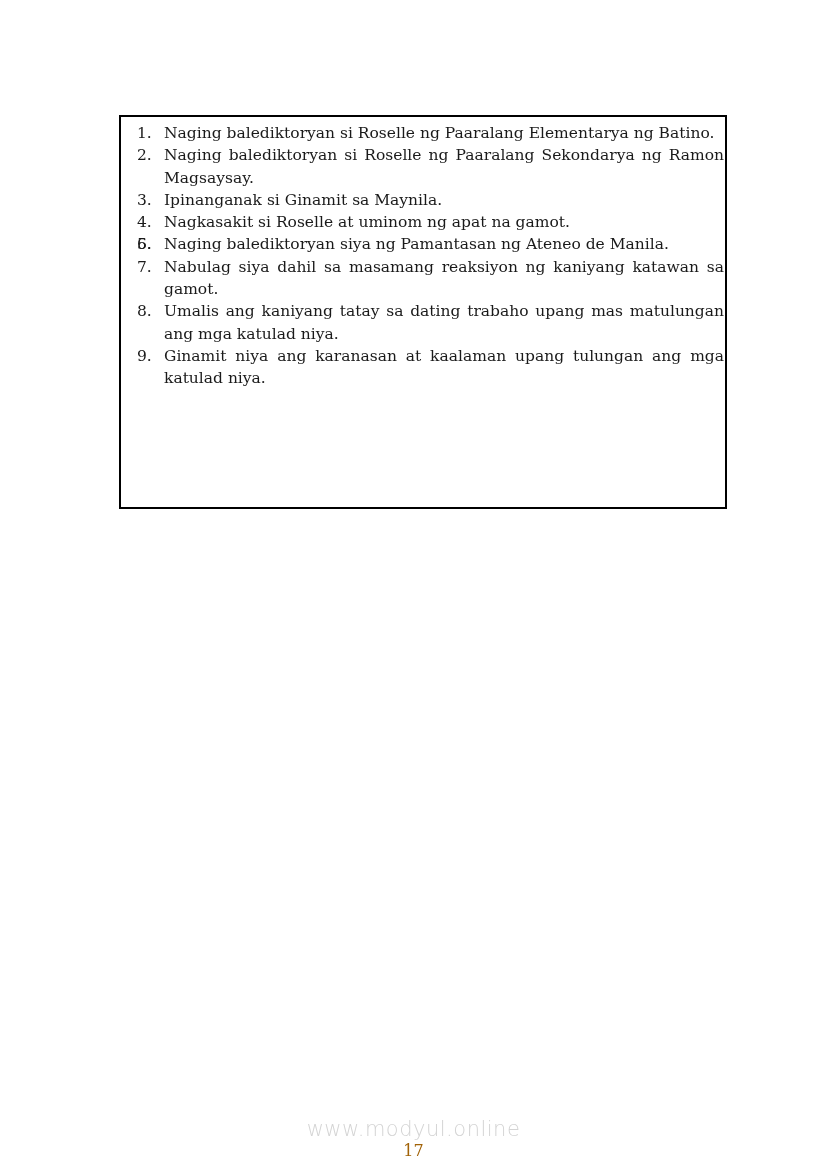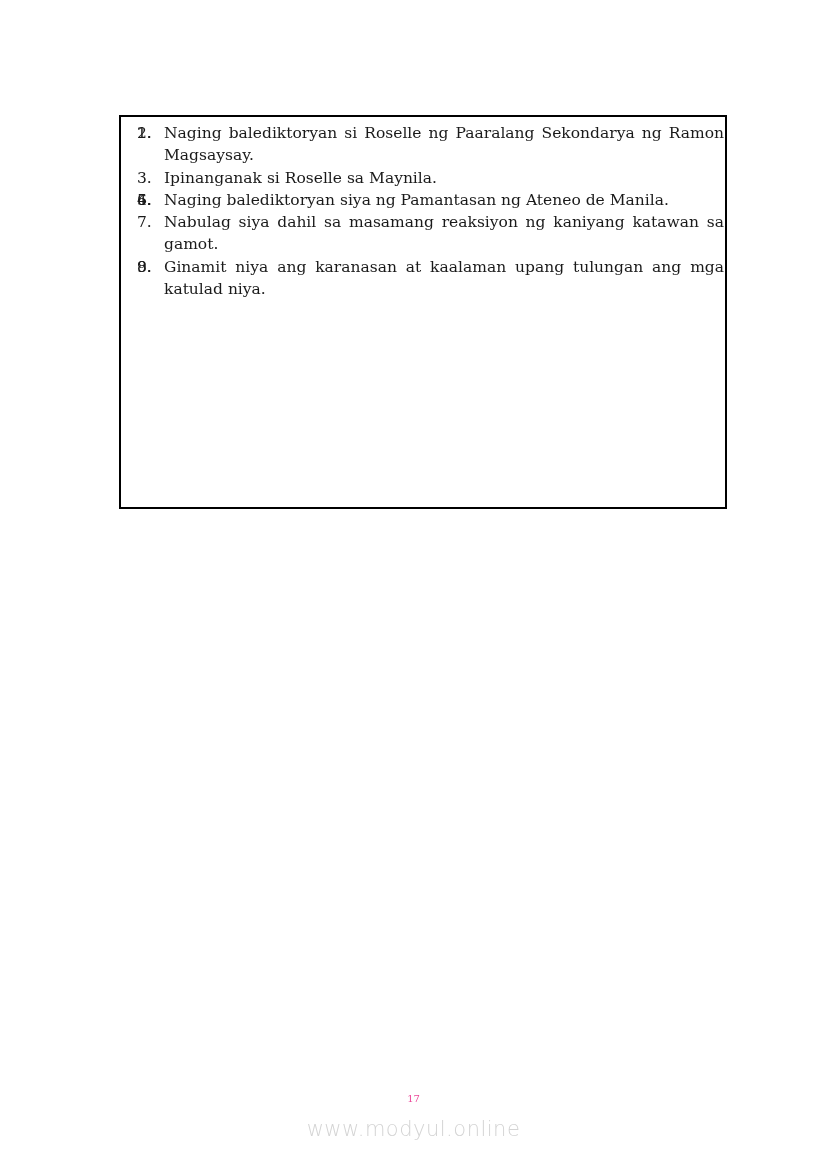--- a/index.html
+++ b/index.html
@@ -44,73 +44,76 @@
   .list-item.tens .num {
     left: 11px;
   }
   .page-footer {
     position: absolute;
     left: 0;
     width: 100%;
     text-align: center;
   }
   .page-number {
-    top: 1093px;
-    font-size: 10px;
-    color: #ec4899;
+    top: 1141px;
+    font-size: 16px;
+    color: #a16207;
   }
   .watermark {
     top: 1117px;
     font-family: "DejaVu Sans", sans-serif;
     font-size: 21px;
     font-weight: 300;
     color: #d4d4d4;
     letter-spacing: 0.5px;
   }
 </style>
 </head>
 <body>
 
 <div class="content-box">
   <div class="list">
 
     <div class="list-item">
       <span class="num">1.</span>
+      <span>Naging balediktoryan si Roselle ng Paaralang Elementarya ng Batino.</span>
     </div>
 
     <div class="list-item">
       <span class="num">2.</span>
       <span>Naging balediktoryan si Roselle ng Paaralang Sekondarya ng Ramon Magsaysay.</span>
     </div>
 
     <div class="list-item">
       <span class="num">3.</span>
-      <span>Ipinanganak si Roselle sa Maynila.</span>
+      <span>Ipinanganak si Ginamit sa Maynila.</span>
     </div>
 
     <div class="list-item">
       <span class="num">4.</span>
+      <span>Nagkasakit si Roselle at uminom ng apat na gamot.</span>
     </div>
 
     <div class="list-item">
       <span class="num">5.</span>
     </div>
 
     <div class="list-item">
       <span class="num">6.</span>
       <span>Naging balediktoryan siya ng Pamantasan ng Ateneo de Manila.</span>
     </div>
 
     <div class="list-item">
       <span class="num">7.</span>
       <span>Nabulag siya dahil sa masamang reaksiyon ng kaniyang katawan sa gamot.</span>
     </div>
 
     <div class="list-item">
       <span class="num">8.</span>
+      <span>Umalis ang kaniyang tatay sa dating trabaho upang mas matulungan ang mga katulad niya.</span>
     </div>
 
     <div class="list-item">
       <span class="num">9.</span>
       <span>Ginamit niya ang karanasan at kaalaman upang tulungan ang mga katulad niya.</span>
     </div>
 
 
   </div>
 </div>

